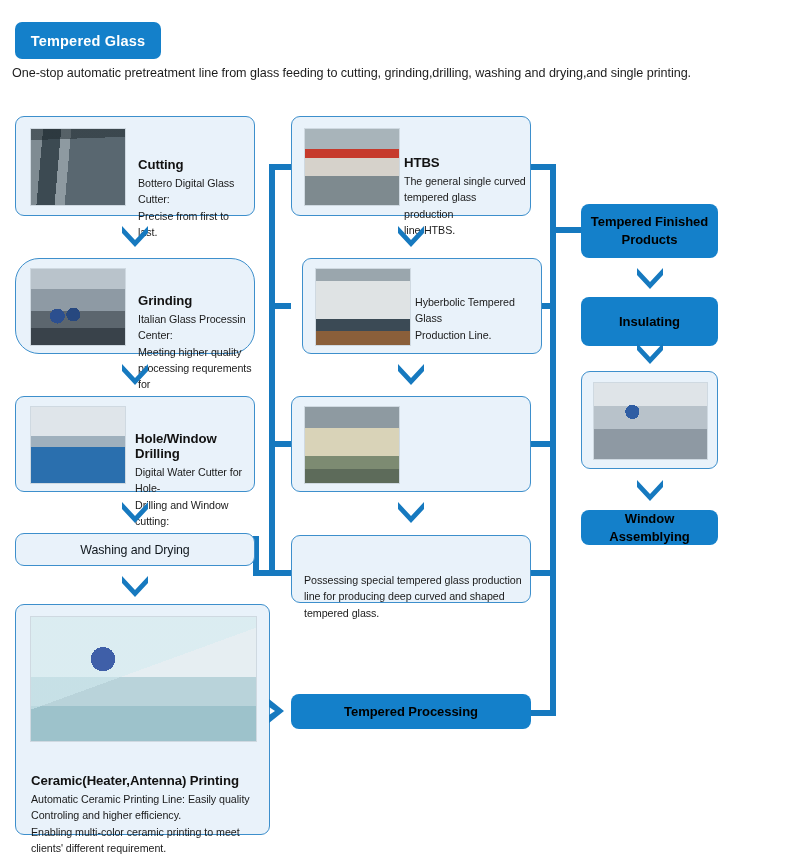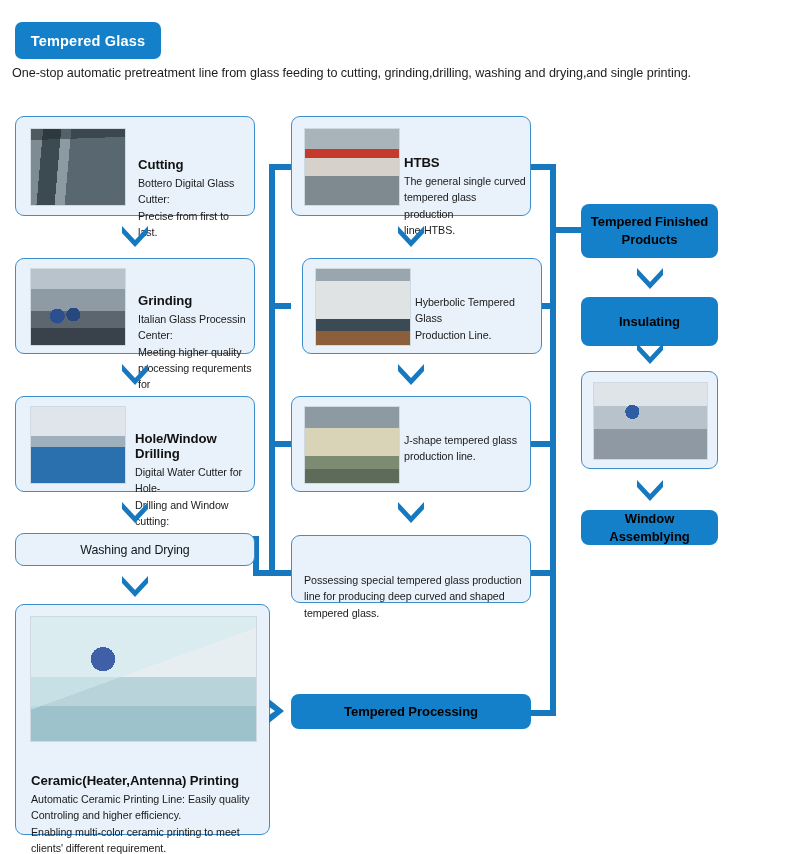--- a/index.html
+++ b/index.html
@@ -152,21 +152,21 @@
 Precise from first to last.</div>
   </div>
 </div>
 
 <div class="chev" style="left:120px; top:223px;">
   <svg width="30" height="26" viewBox="0 0 30 26">
       <path d="M2 3 L15 17 L28 3 L28 10 L15 24 L2 10 Z" fill="#1679bf"></path>
     </svg>
 </div>
 
-<div class="card" style="left:15px; top:258px; width:240px; height:96px;">
+<div class="card" style="left:15px; top:258px; width:240px; height:96px;border-radius:24px;">
   <div class="thumb ph-grind" style="left:14px; top:9px; width:96px; height:78px;"></div>
   <div class="body" style="left:122px; top:8px; width:120px;">
     <div class="ttl">Grinding</div>
     <div class="desc" style="white-space:pre-line">Italian Glass Processin Center:
  Meeting higher quality
 processing requrements for
 OEM.</div>
   </div>
 </div>
 
@@ -242,24 +242,20 @@
 </div>
 
 <div class="chev" style="left:396px; top:361px;">
   <svg width="30" height="26" viewBox="0 0 30 26">
       <path d="M2 3 L15 17 L28 3 L28 10 L15 24 L2 10 Z" fill="#1679bf"></path>
     </svg>
 </div>
 
 <div class="card" style="left:291px; top:396px; width:240px; height:96px;">
   <div class="thumb ph-jshape" style="left:12px; top:9px; width:96px; height:78px;"></div>
-  <div class="body" style="left:112px; top:9px; width:125px;">
-    <div class="desc" style="white-space:pre-line">J-shape tempered glass
-production line.</div>
-  </div>
 </div>
 
 <div class="chev" style="left:396px; top:499px;">
   <svg width="30" height="26" viewBox="0 0 30 26">
       <path d="M2 3 L15 17 L28 3 L28 10 L15 24 L2 10 Z" fill="#1679bf"></path>
     </svg>
 </div>
 
 <div class="card" style="left:291px; top:535px; width:240px; height:68px;">
   <div class="body" style="left:12px; top:10px; width:218px;">

